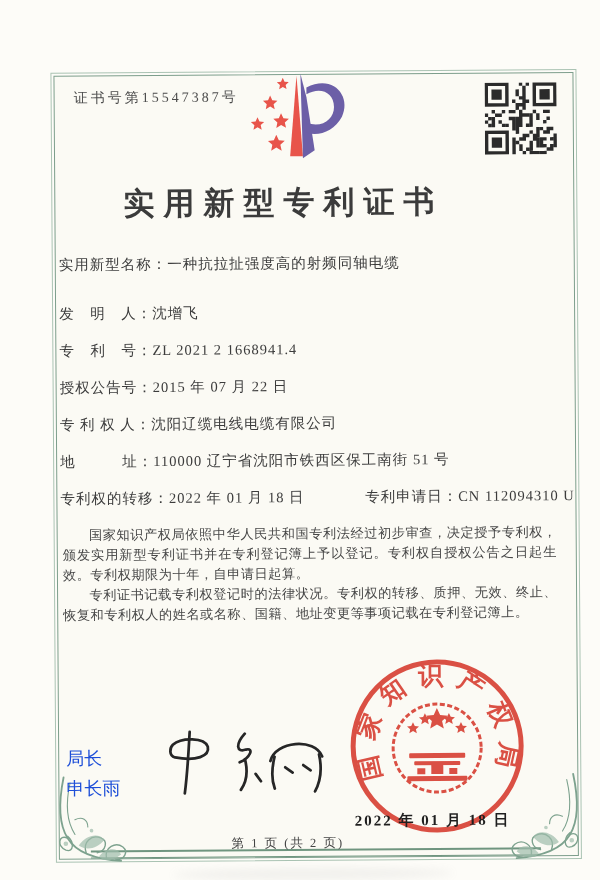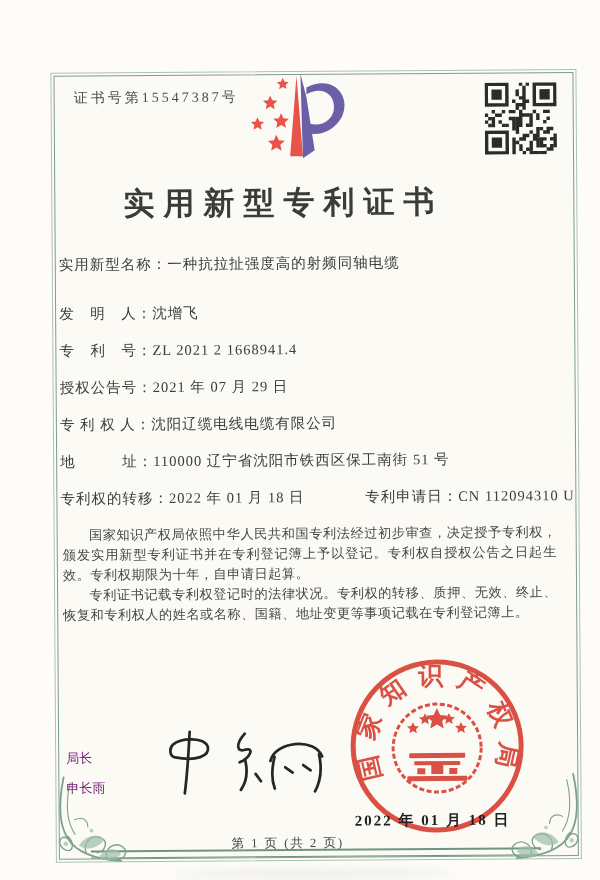--- a/index.html
+++ b/index.html
@@ -49,21 +49,21 @@
   .r7{top:238px;}
   .r7 .col2{margin-left:56px;}
   
   .body-text{
     position:absolute;left:62px;right:44px;top:524px;
     font-size:13.2px;line-height:20px;color:#474747;
     text-align:justify;letter-spacing:0.5px;
   }
   .body-text p{margin:0;text-indent:2em;}
   
-  .signer{position:absolute;left:64px;top:742px;font-size:13px;color:#701a75;line-height:30px;
+  .signer{position:absolute;left:64px;top:742px;font-size:18px;color:#1d4ed8;line-height:30px;
           font-family:"Liberation Sans","DejaVu Sans",sans-serif;}
   .signature{position:absolute;left:158px;top:722px;width:180px;height:84px;}
   .seal{position:absolute;left:345px;top:657px;width:180px;height:180px;opacity:0.88;}
   .seal-date{
     position:absolute;left:352px;top:812px;font-size:15px;font-weight:600;
     color:#1f1f1f;letter-spacing:2px;
   }
   .footer{
     position:absolute;left:0;right:30px;top:835px;text-align:center;
     font-size:12.5px;color:#444;letter-spacing:2px;
@@ -134,21 +134,21 @@
   <svg class="qr" viewBox="0 0 72 72">
       <path d="M34.3 0.0h3.4v3.4h-3.4zM41.1 0.0h3.4v3.4h-3.4zM37.7 3.4h3.4v3.4h-3.4zM30.9 6.9h3.4v3.4h-3.4zM37.7 6.9h3.4v3.4h-3.4zM30.9 10.3h3.4v3.4h-3.4zM37.7 10.3h3.4v3.4h-3.4zM34.3 13.7h3.4v3.4h-3.4zM37.7 13.7h3.4v3.4h-3.4zM27.4 17.1h3.4v3.4h-3.4zM37.7 17.1h3.4v3.4h-3.4zM41.1 17.1h3.4v3.4h-3.4zM30.9 20.6h3.4v3.4h-3.4zM34.3 20.6h3.4v3.4h-3.4zM37.7 20.6h3.4v3.4h-3.4zM30.9 24.0h3.4v3.4h-3.4zM37.7 24.0h3.4v3.4h-3.4zM6.9 27.4h3.4v3.4h-3.4zM17.1 27.4h3.4v3.4h-3.4zM24.0 27.4h3.4v3.4h-3.4zM27.4 27.4h3.4v3.4h-3.4zM34.3 27.4h3.4v3.4h-3.4zM48.0 27.4h3.4v3.4h-3.4zM58.3 27.4h3.4v3.4h-3.4zM61.7 27.4h3.4v3.4h-3.4zM0.0 30.9h3.4v3.4h-3.4zM10.3 30.9h3.4v3.4h-3.4zM13.7 30.9h3.4v3.4h-3.4zM34.3 30.9h3.4v3.4h-3.4zM37.7 30.9h3.4v3.4h-3.4zM41.1 30.9h3.4v3.4h-3.4zM44.6 30.9h3.4v3.4h-3.4zM51.4 30.9h3.4v3.4h-3.4zM3.4 34.3h3.4v3.4h-3.4zM6.9 34.3h3.4v3.4h-3.4zM24.0 34.3h3.4v3.4h-3.4zM27.4 34.3h3.4v3.4h-3.4zM30.9 34.3h3.4v3.4h-3.4zM34.3 34.3h3.4v3.4h-3.4zM44.6 34.3h3.4v3.4h-3.4zM51.4 34.3h3.4v3.4h-3.4zM61.7 34.3h3.4v3.4h-3.4zM0.0 37.7h3.4v3.4h-3.4zM6.9 37.7h3.4v3.4h-3.4zM13.7 37.7h3.4v3.4h-3.4zM27.4 37.7h3.4v3.4h-3.4zM30.9 37.7h3.4v3.4h-3.4zM34.3 37.7h3.4v3.4h-3.4zM44.6 37.7h3.4v3.4h-3.4zM58.3 37.7h3.4v3.4h-3.4zM3.4 41.1h3.4v3.4h-3.4zM6.9 41.1h3.4v3.4h-3.4zM17.1 41.1h3.4v3.4h-3.4zM20.6 41.1h3.4v3.4h-3.4zM27.4 41.1h3.4v3.4h-3.4zM30.9 41.1h3.4v3.4h-3.4zM34.3 41.1h3.4v3.4h-3.4zM41.1 41.1h3.4v3.4h-3.4zM44.6 41.1h3.4v3.4h-3.4zM27.4 44.6h3.4v3.4h-3.4zM30.9 44.6h3.4v3.4h-3.4zM51.4 44.6h3.4v3.4h-3.4zM54.9 44.6h3.4v3.4h-3.4zM61.7 44.6h3.4v3.4h-3.4zM65.1 44.6h3.4v3.4h-3.4zM30.9 48.0h3.4v3.4h-3.4zM44.6 48.0h3.4v3.4h-3.4zM51.4 48.0h3.4v3.4h-3.4zM58.3 48.0h3.4v3.4h-3.4zM61.7 48.0h3.4v3.4h-3.4zM37.7 51.4h3.4v3.4h-3.4zM41.1 51.4h3.4v3.4h-3.4zM48.0 51.4h3.4v3.4h-3.4zM51.4 51.4h3.4v3.4h-3.4zM68.6 51.4h3.4v3.4h-3.4zM27.4 54.9h3.4v3.4h-3.4zM34.3 54.9h3.4v3.4h-3.4zM37.7 54.9h3.4v3.4h-3.4zM48.0 54.9h3.4v3.4h-3.4zM51.4 54.9h3.4v3.4h-3.4zM54.9 54.9h3.4v3.4h-3.4zM58.3 54.9h3.4v3.4h-3.4zM65.1 54.9h3.4v3.4h-3.4zM68.6 54.9h3.4v3.4h-3.4zM27.4 58.3h3.4v3.4h-3.4zM30.9 58.3h3.4v3.4h-3.4zM44.6 58.3h3.4v3.4h-3.4zM51.4 58.3h3.4v3.4h-3.4zM54.9 58.3h3.4v3.4h-3.4zM68.6 58.3h3.4v3.4h-3.4zM27.4 61.7h3.4v3.4h-3.4zM34.3 61.7h3.4v3.4h-3.4zM44.6 61.7h3.4v3.4h-3.4zM51.4 61.7h3.4v3.4h-3.4zM54.9 61.7h3.4v3.4h-3.4zM58.3 61.7h3.4v3.4h-3.4zM65.1 61.7h3.4v3.4h-3.4zM68.6 61.7h3.4v3.4h-3.4zM27.4 65.1h3.4v3.4h-3.4zM34.3 65.1h3.4v3.4h-3.4zM41.1 65.1h3.4v3.4h-3.4zM44.6 65.1h3.4v3.4h-3.4zM61.7 65.1h3.4v3.4h-3.4zM65.1 65.1h3.4v3.4h-3.4zM27.4 68.6h3.4v3.4h-3.4zM37.7 68.6h3.4v3.4h-3.4zM44.6 68.6h3.4v3.4h-3.4zM48.0 68.6h3.4v3.4h-3.4zM51.4 68.6h3.4v3.4h-3.4zM54.9 68.6h3.4v3.4h-3.4zM58.3 68.6h3.4v3.4h-3.4zM0 0h24v24h-24zM3.4285714285714284 3.4285714285714284h17.142857142857142v17.142857142857142h-17.142857142857142zM6.857142857142857 6.857142857142857h10.285714285714285v10.285714285714285h-10.285714285714285zM48 0h24v24h-24zM51.42857142857143 3.4285714285714284h17.142857142857142v17.142857142857142h-17.142857142857142zM54.857142857142854 6.857142857142857h10.285714285714285v10.285714285714285h-10.285714285714285zM0 48h24v24h-24zM3.4285714285714284 51.42857142857143h17.142857142857142v17.142857142857142h-17.142857142857142zM6.857142857142857 54.857142857142854h10.285714285714285v10.285714285714285h-10.285714285714285z" fill="#2b2b2b" fill-rule="evenodd"></path>
     </svg>
 
   <div class="title">实用新型专利证书</div>
 
   <div class="fields">
     <div class="frow r1"><span class="lbl">实用新型名称：</span><span>一种抗拉扯强度高的射频同轴电缆</span></div>
     <div class="frow r2"><span class="lbl">发　明　人：</span><span>沈增飞</span></div>
     <div class="frow r3"><span class="lbl">专　利　号：</span><span>ZL 2021 2 1668941.4</span></div>
-    <div class="frow r4"><span class="lbl">授权公告号：</span><span>2021 年 07 月 29 日</span></div>
+    <div class="frow r4"><span class="lbl">授权公告号：</span><span>2015 年 07 月 22 日</span></div>
     <div class="frow r5"><span class="lbl">专 利 权 人：</span><span>沈阳辽缆电线电缆有限公司</span></div>
     <div class="frow r6"><span class="lbl">地　　　址：</span><span>110000 辽宁省沈阳市铁西区保工南街 51 号</span></div>
     <div class="frow r7">
       <span><span class="lbl">专利权的转移：</span><span>2022 年 01 月 18 日</span></span>
       <span class="col2"><span class="lbl">专利申请日：</span><span>CN 112094310 U</span></span>
     </div>
   </div>
 
   <div class="body-text">
     <p>国家知识产权局依照中华人民共和国专利法经过初步审查，决定授予专利权，颁发实用新型专利证书并在专利登记簿上予以登记。专利权自授权公告之日起生效。专利权期限为十年，自申请日起算。</p>

